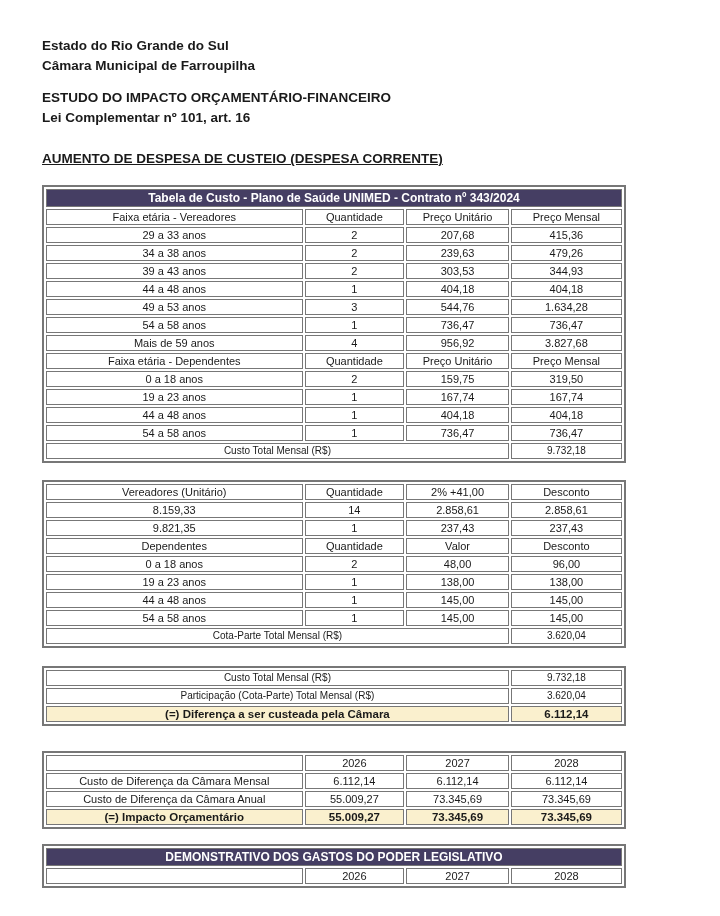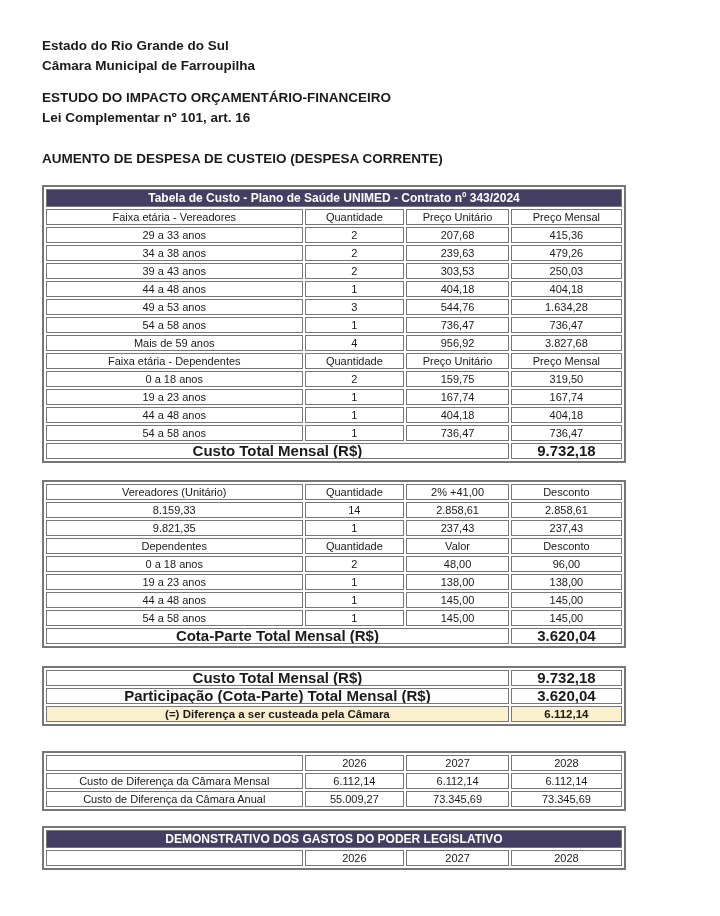--- a/index.html
+++ b/index.html
@@ -2,30 +2,30 @@
 <html style="--header-bar: #453e63; --highlight: #faf0ce; --border-gray: #777777;"><head>
 <meta charset="utf-8">
 <style>
   html,body{margin:0;padding:0;background:#fff;}
   body{width:720px;height:916px;font-family:"Liberation Sans",sans-serif;color:#1a1a1a;overflow:hidden;}
   .page{box-sizing:border-box;padding:36px 42px 0 42px;}
   .doc-header{text-align:left;font-weight:bold;font-size:13.5px;}
   .hline{line-height:20px;}
   .mt12{margin-top:12px;}
   .mt20{margin-top:21px;}
-  .subtitle{}
+  .subtitle{text-decoration:underline;}
   table.doc{width:584px;table-layout:fixed;border-collapse:separate;border-spacing:2px;
             border:2px solid var(--border-gray,#6f6f6f);background:#fff;}
   table.doc td, table.doc th{border:1.5px solid var(--border-gray,#7d7d7d);
             height:11px;line-height:12px;font-size:11px;padding:1px 4px;
             vertical-align:middle;text-align:center;overflow:hidden;white-space:nowrap;}
   table.doc th.bar{background:var(--header-bar,#453e63);color:#fff;font-size:12px;
             font-weight:bold;height:14px;line-height:14px;}
   tr.head td{font-weight:normal;font-size:11px;}
-  tr.total td{font-weight:bold;font-size:15px;}
+  tr.total td{font-weight:normal;font-size:10px;}
   tr.hl td{background:var(--highlight,#faf0ce);font-weight:bold;font-size:11.5px;}
   td.l{text-align:left;}
   td.r{text-align:right;padding-right:7px;}
   .mt16{margin-top:16px;} .mt17{margin-top:17px;} .mt18{margin-top:18px;}
   .mt25{margin-top:25px;} .mt15{margin-top:15px;}
 </style>
 </head>
 <body>
 
 <div class="page">
@@ -66,21 +66,21 @@
         <tr>
           <td>34 a 38 anos</td>
           <td>2</td>
           <td>239,63</td>
           <td>479,26</td>
         </tr>
         <tr>
           <td>39 a 43 anos</td>
           <td>2</td>
           <td>303,53</td>
-          <td>250,03</td>
+          <td>344,93</td>
         </tr>
         <tr>
           <td>44 a 48 anos</td>
           <td>1</td>
           <td>404,18</td>
           <td>404,18</td>
         </tr>
         <tr>
           <td>49 a 53 anos</td>
           <td>3</td>
@@ -255,20 +255,26 @@
         <td class="r">6.112,14</td>
         <td class="r">6.112,14</td>
         <td class="r">6.112,14</td>
       </tr>
       <tr>
         <td class="l">Custo de Diferença da Câmara Anual</td>
         <td class="r">55.009,27</td>
         <td class="r">73.345,69</td>
         <td class="r">73.345,69</td>
       </tr>
+      <tr class="hl">
+        <td class="l">(=) Impacto Orçamentário</td>
+        <td class="r">55.009,27</td>
+        <td class="r">73.345,69</td>
+        <td class="r">73.345,69</td>
+      </tr>
     </tbody>
   </table>
 
   <table class="doc mt15">
     <colgroup>
         <col style="width:45%">
         <col style="width:17.5%">
         <col style="width:18%">
         <col style="width:19.5%">
       </colgroup>

